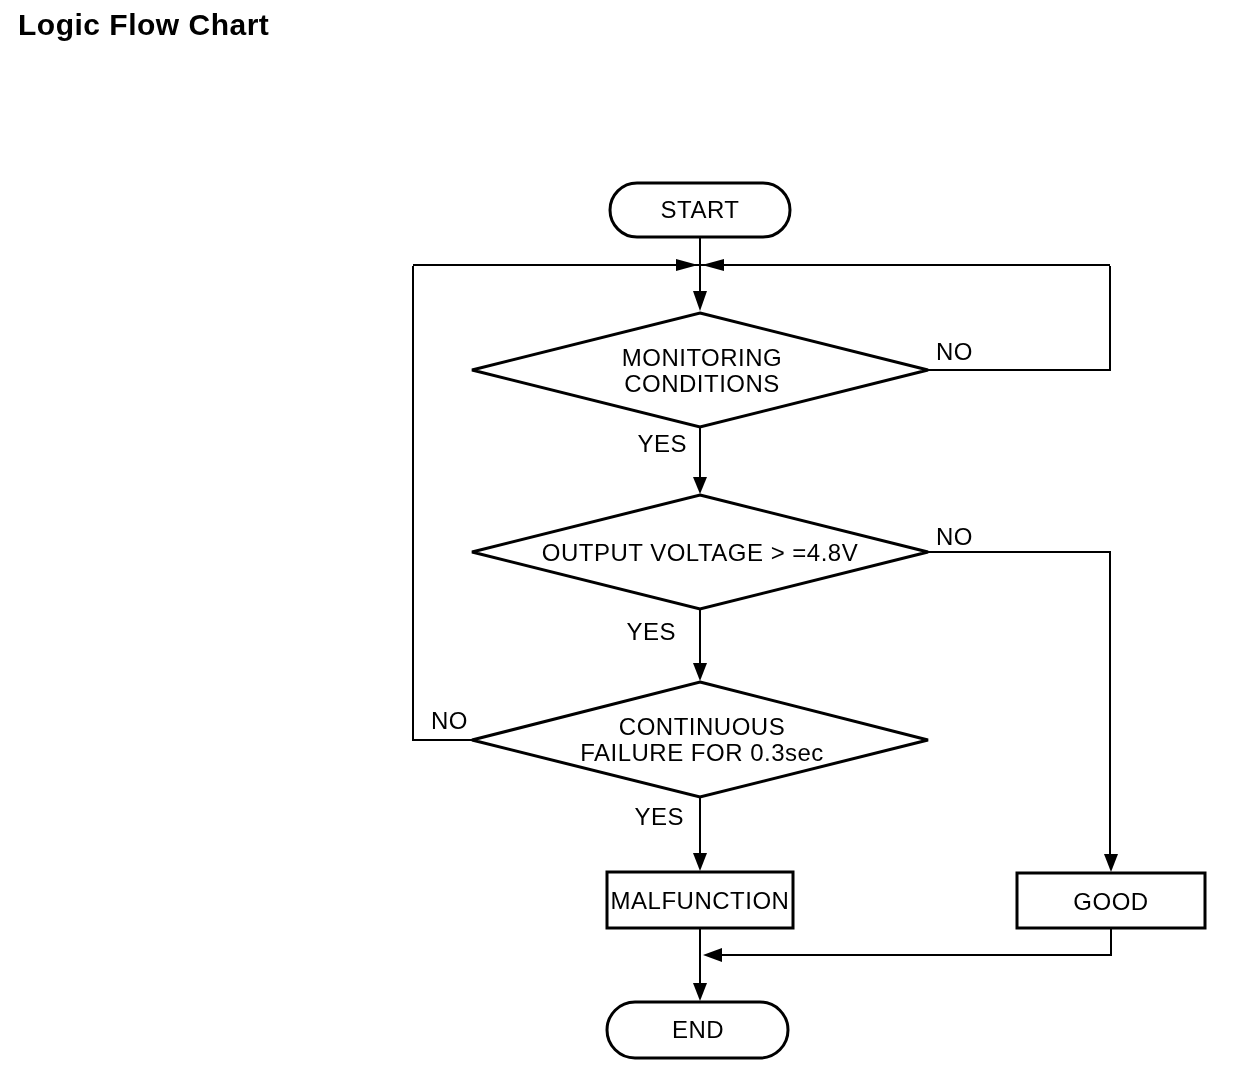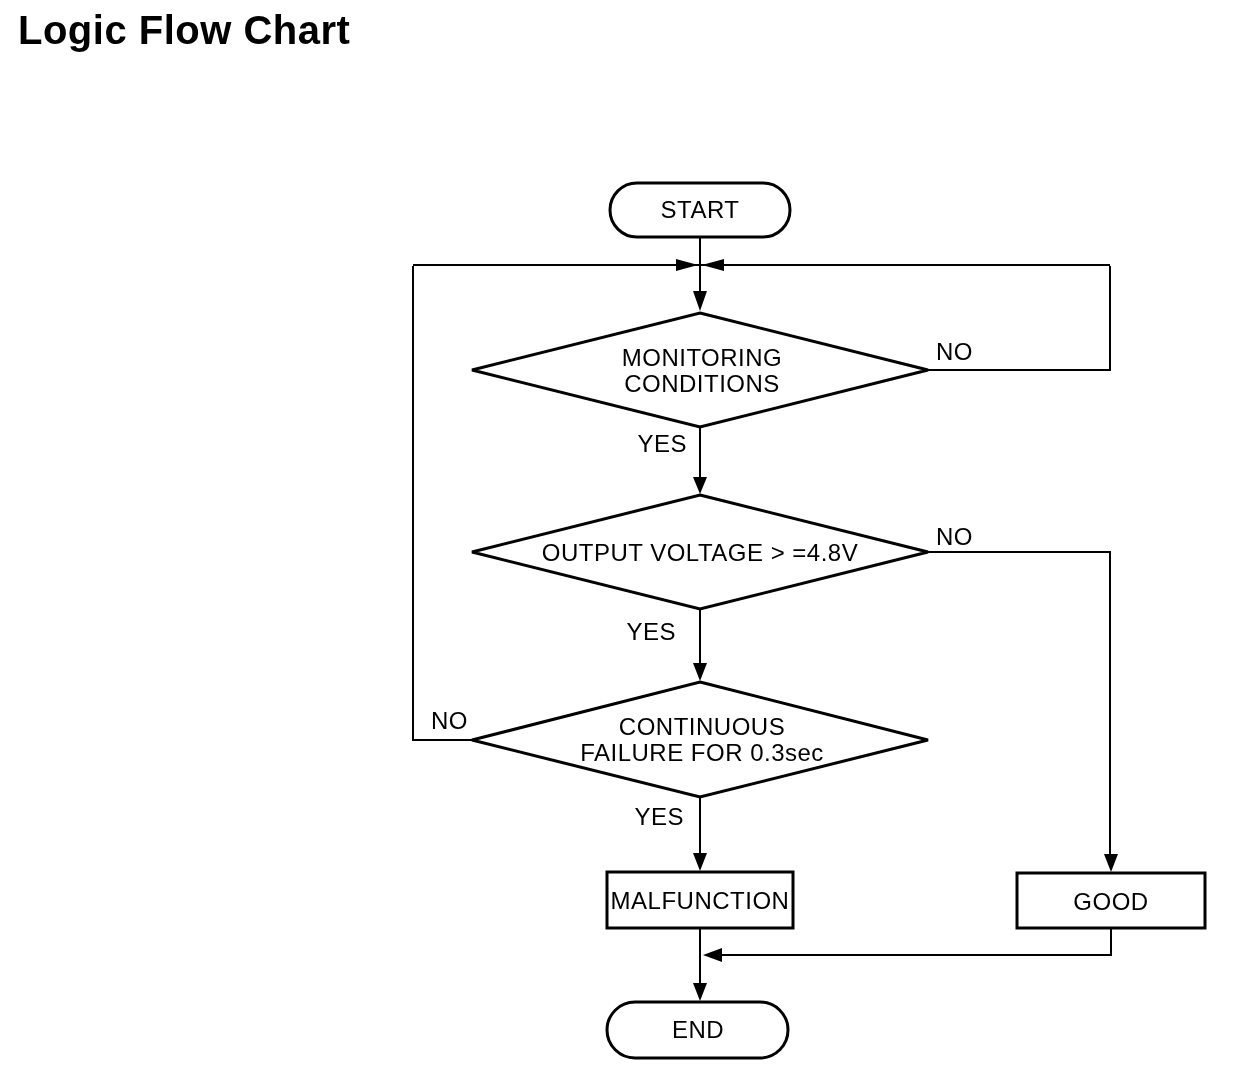--- a/index.html
+++ b/index.html
@@ -7,21 +7,21 @@
   html,body { background:var(--bg); }
   .page {
     position:relative;
     width:1248px; height:1076px;
     background:var(--bg);
     font-family:"Liberation Sans", sans-serif;
     overflow:hidden;
   }
   .page-title {
     position:absolute; left:18px; top:8px;
-    font-size:40px; font-weight:bold; color:var(--text);
+    font-size:30px; font-weight:bold; color:var(--text);
     letter-spacing:0.5px;
   }
   svg.flowchart { position:absolute; left:0; top:0; }
   .shape        { fill:var(--bg); stroke:var(--line); stroke-width:3; }
   .connector    { fill:none; stroke:var(--line); stroke-width:2; }
   .arrowhead    { fill:var(--line); stroke:none; }
   .node-text    { font-size:24px; fill:var(--text); text-anchor:middle; letter-spacing:0.5px; }
   .edge-label   { font-size:24px; fill:var(--text); letter-spacing:0.5px; }
   .anchor-end   { text-anchor:end; }
   .anchor-start { text-anchor:start; }

